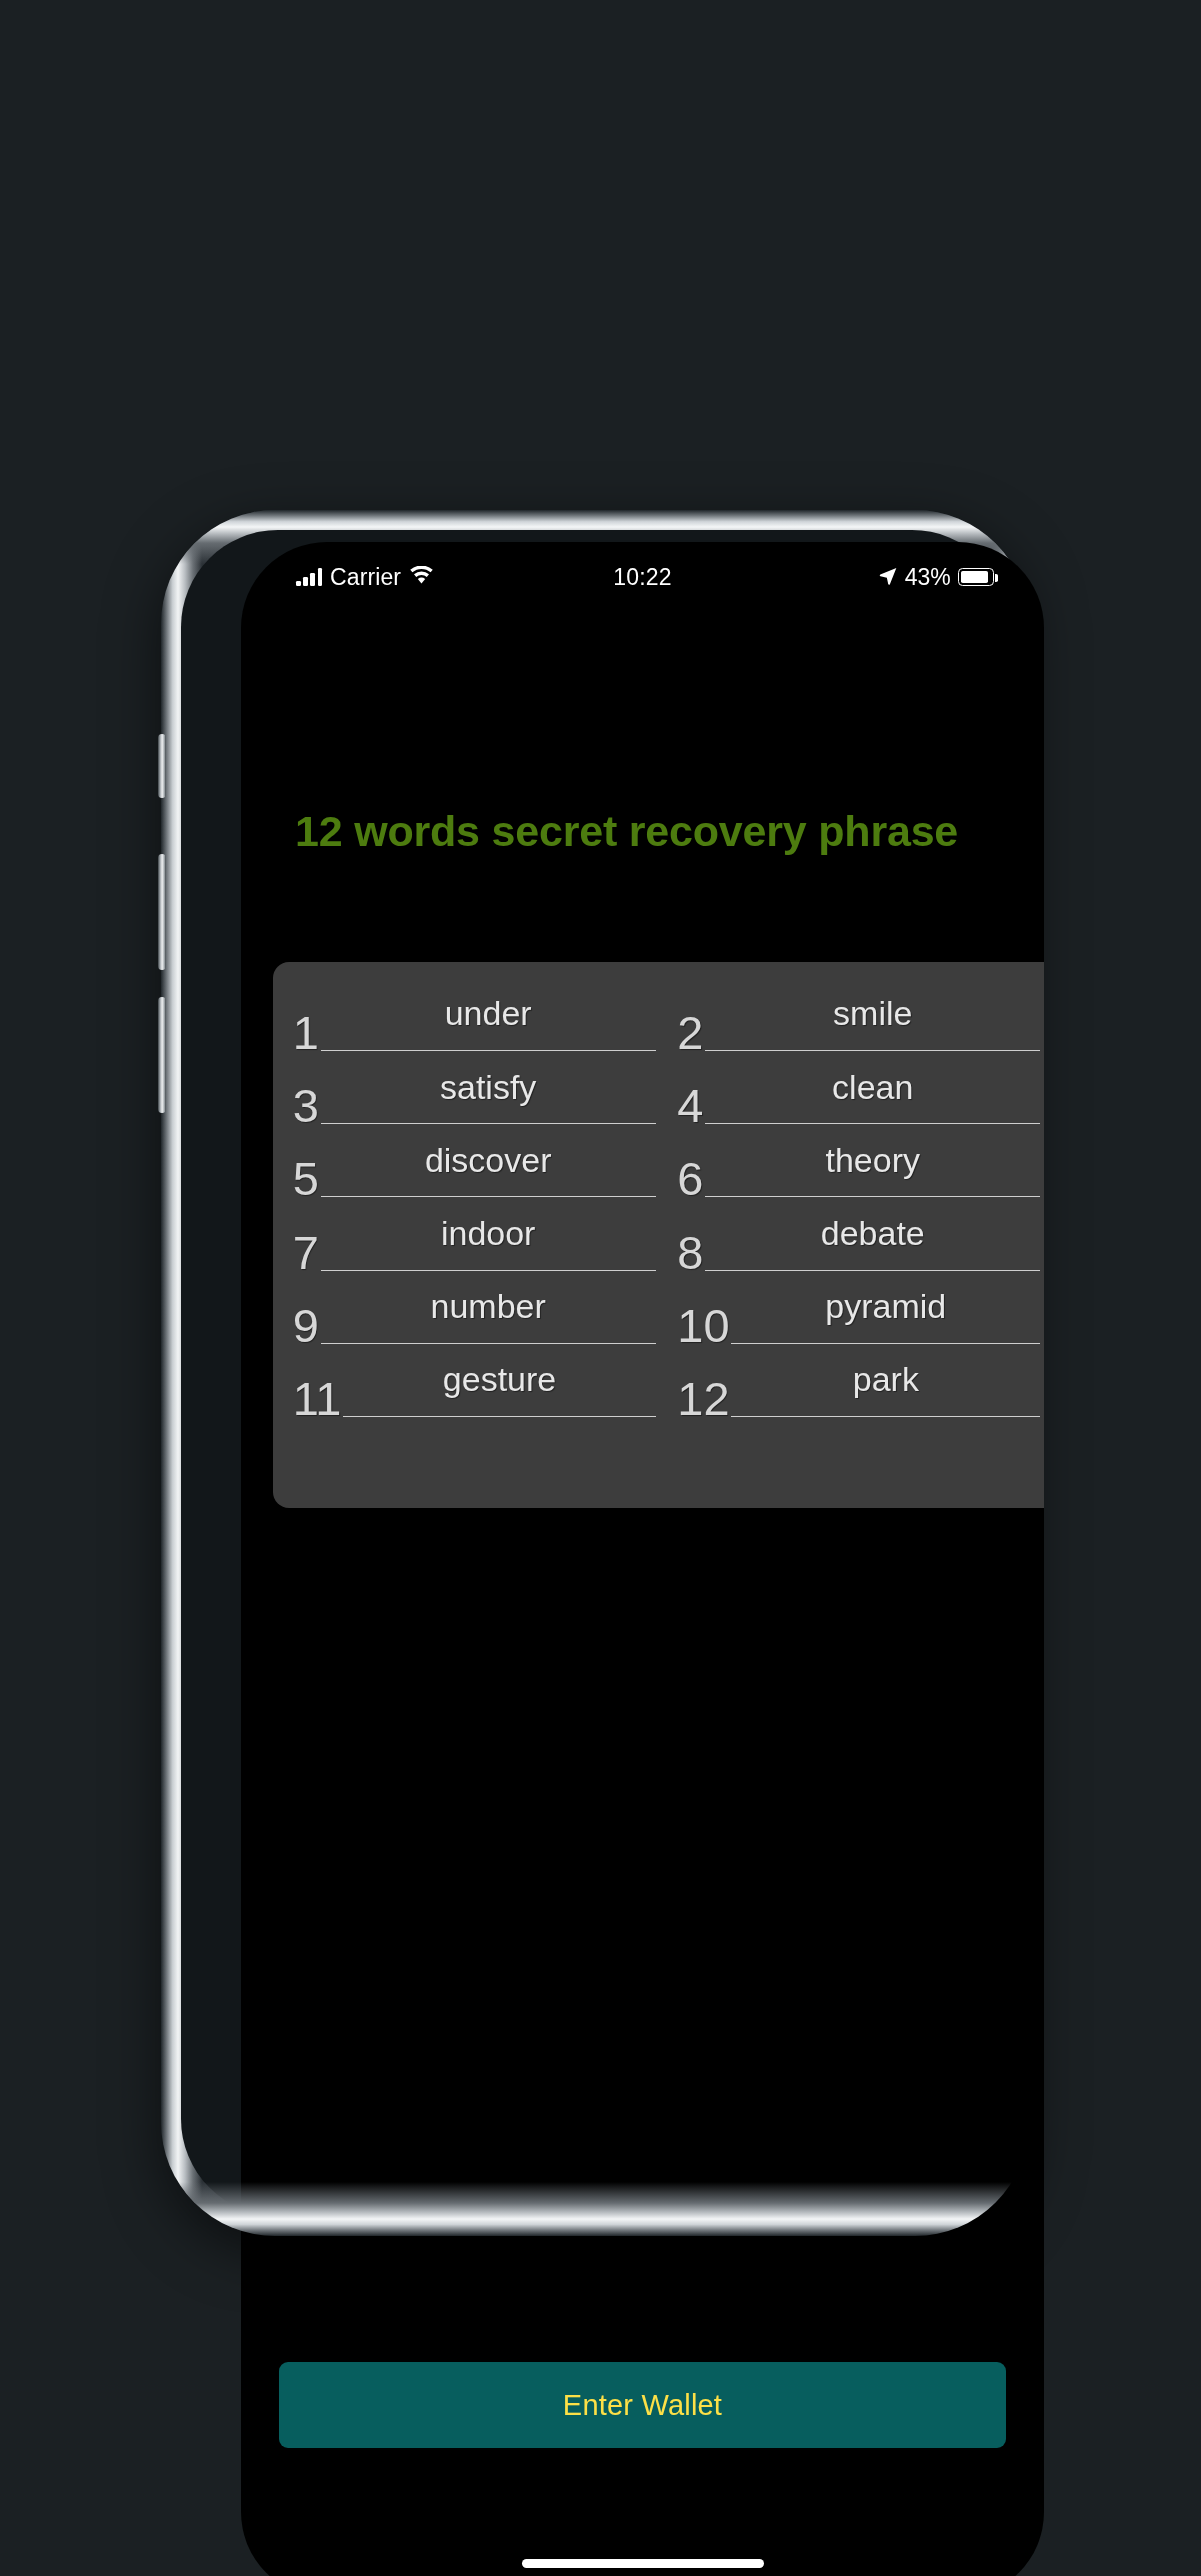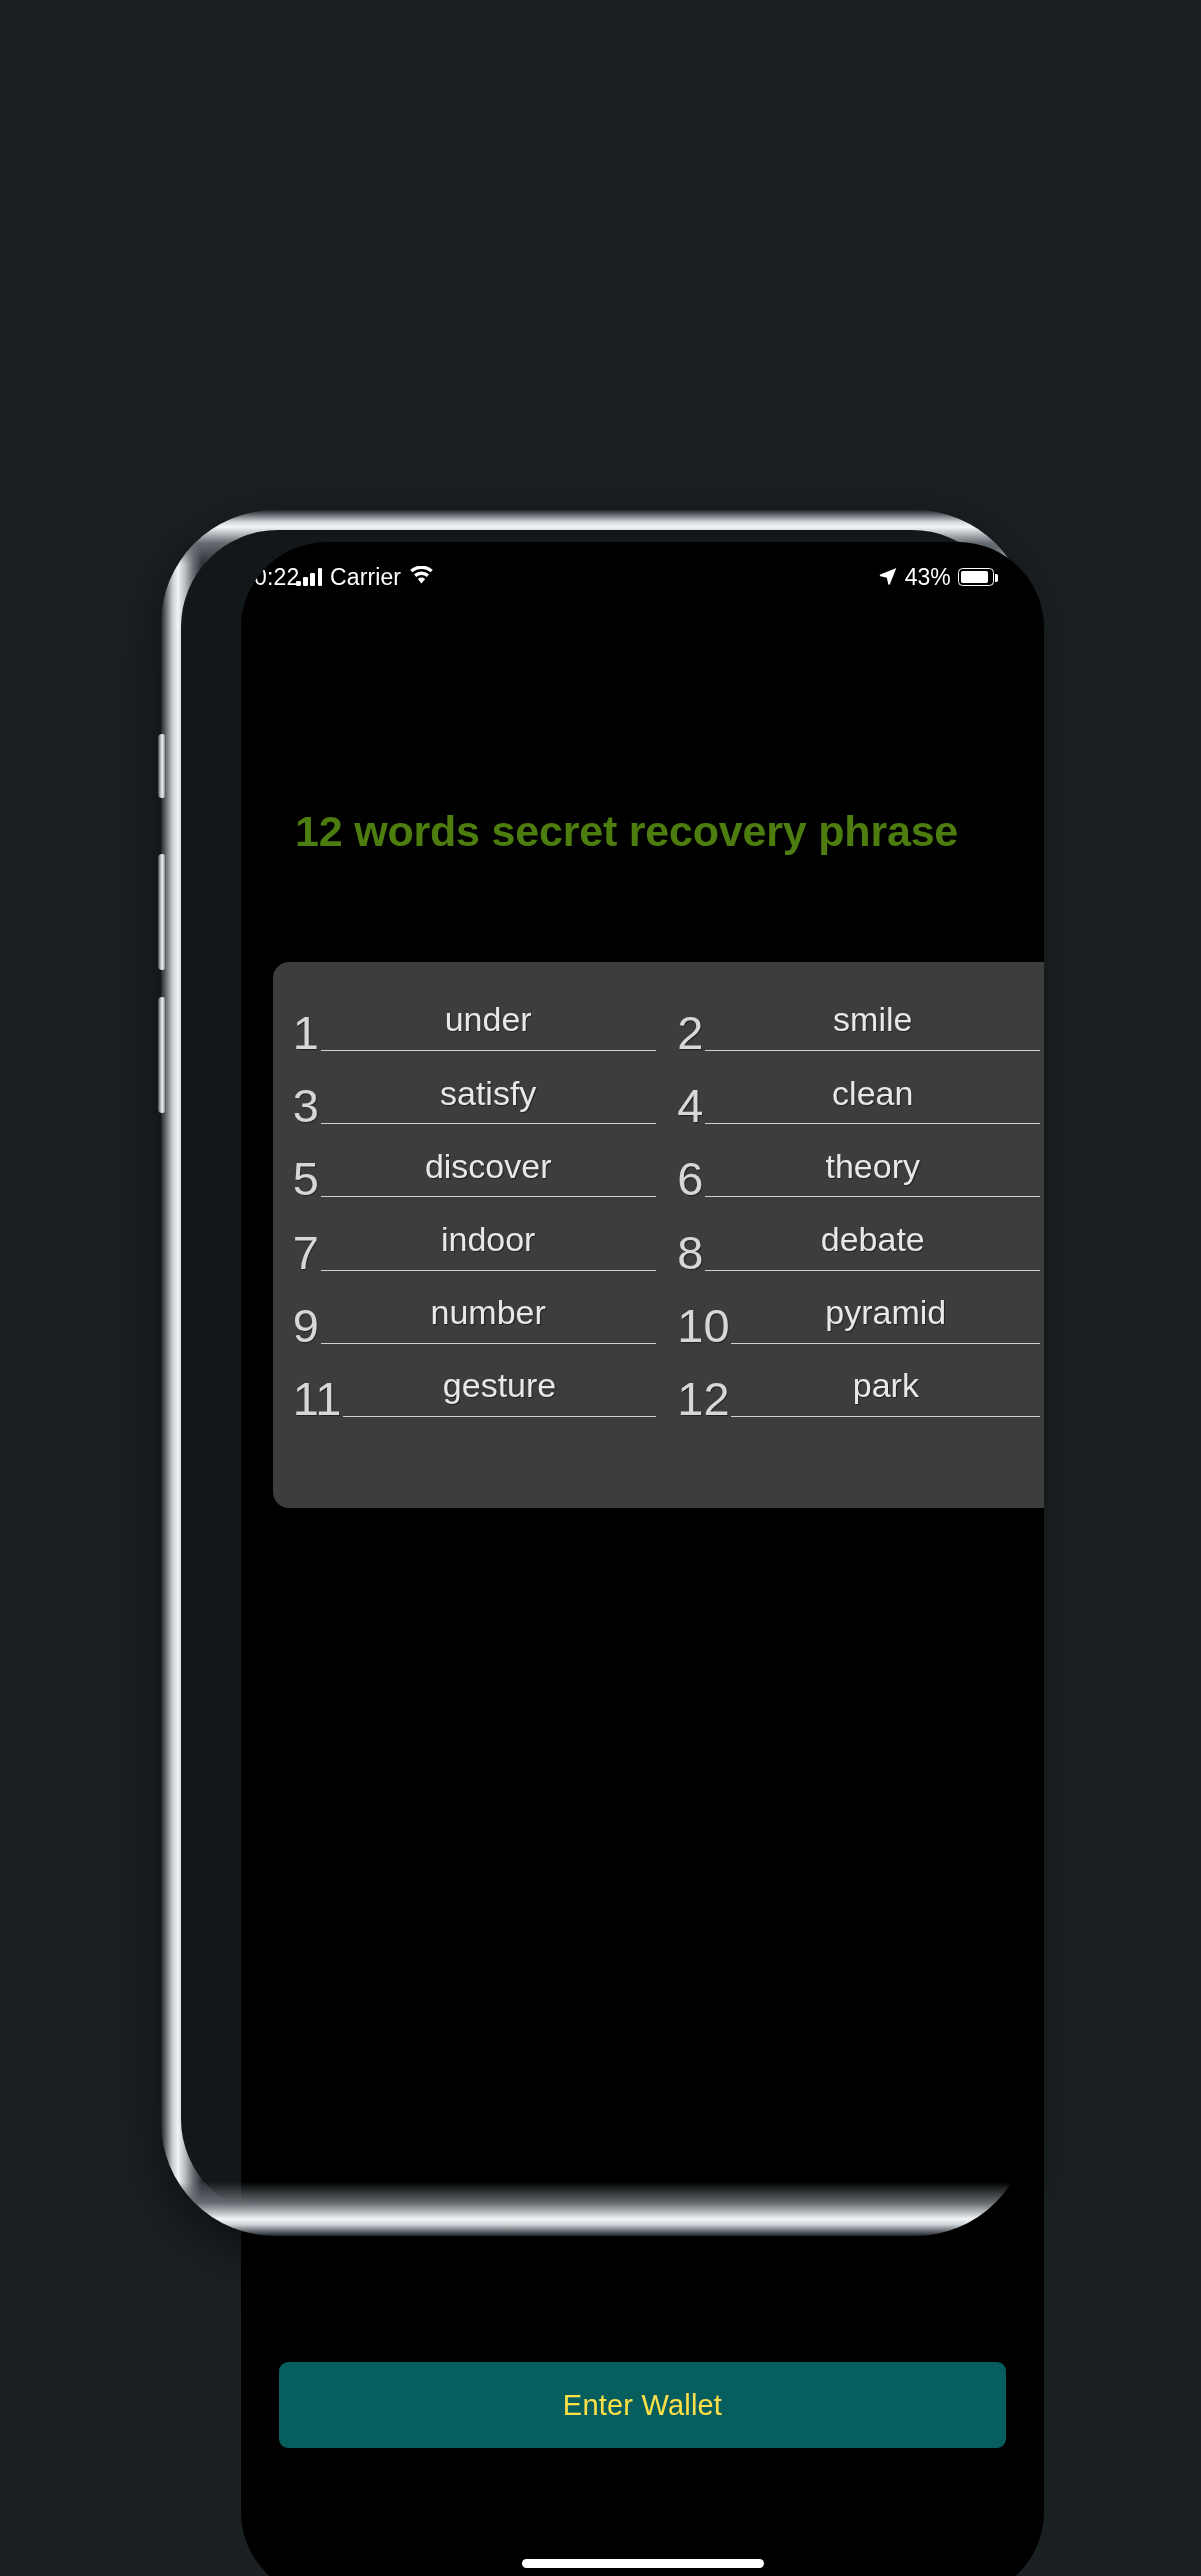--- a/index.html
+++ b/index.html
@@ -97,21 +97,21 @@
     color: #ffffff;
   }
   #status-left {
     position: absolute;
     left: 55px; top: 21.5px;
     display: flex; align-items: center; gap: 8px;
   }
   #status-center {
     position: absolute;
     left: 0; right: 0; top: 21.5px;
-    text-align: left;
+    text-align: center;
     font-size: 23px;
     letter-spacing: 0.2px;
   }
   #status-right {
     position: absolute;
     right: 50px; top: 21.5px;
     display: flex; align-items: center; gap: 7.2px;
   }
   .carrier-text { font-size: 23px; letter-spacing: 0.1px; }
 
@@ -188,21 +188,21 @@
     font-weight: 400;
     line-height: 1;
     flex: 0 0 auto;
     text-shadow: 0.9px 0.9px 0.9px rgba(0,0,0,.45);
     transform: translateY(5.4px);
   }
   .word-slot {
     flex: 1 1 auto;
     border-bottom: 1.8px solid #cfcfcf;
     text-align: center;
-    padding-bottom: 12px;
+    padding-bottom: 18px;
   }
   .word-text {
     color: #e8e8e8;
     font-size: 34px;
     font-weight: 400;
     line-height: 1.05;
     white-space: nowrap;
     text-shadow: 0.9px 0.9px 0.9px rgba(0,0,0,.45);
   }
 

